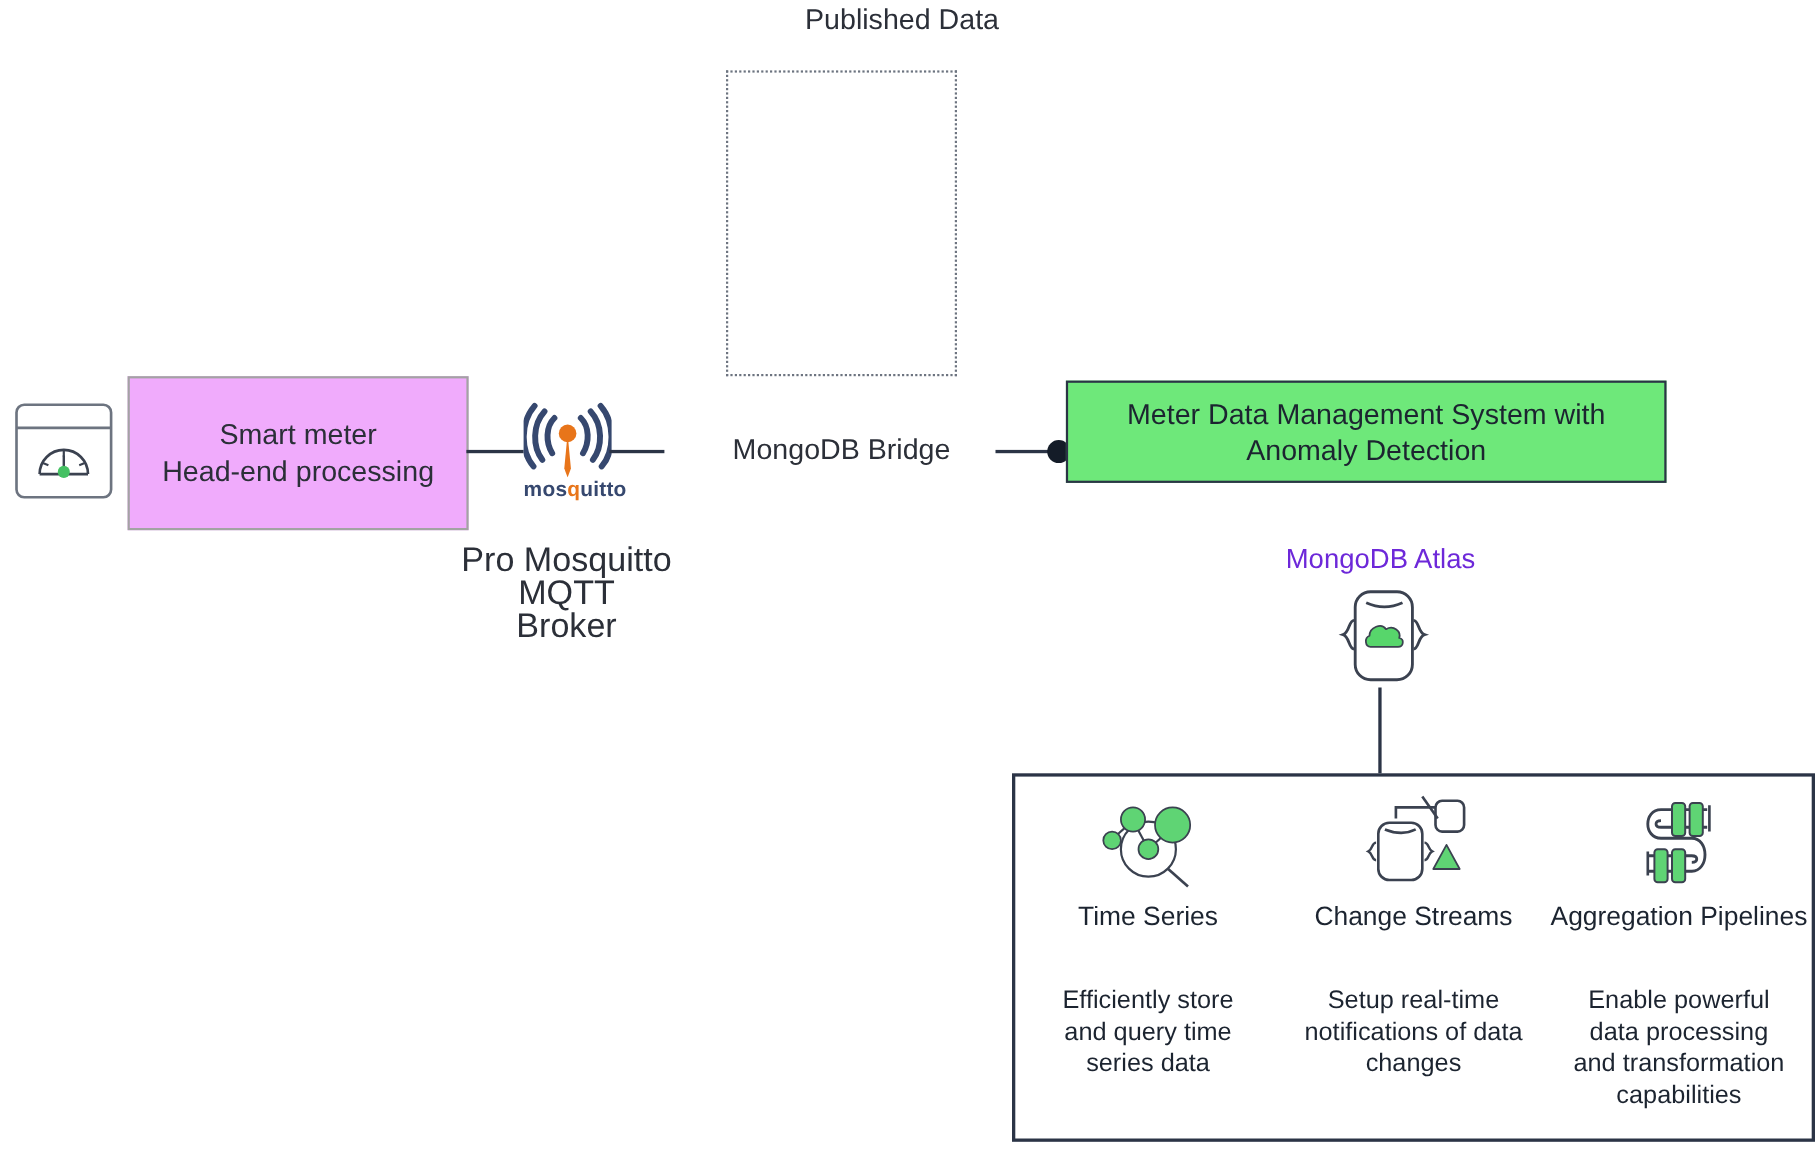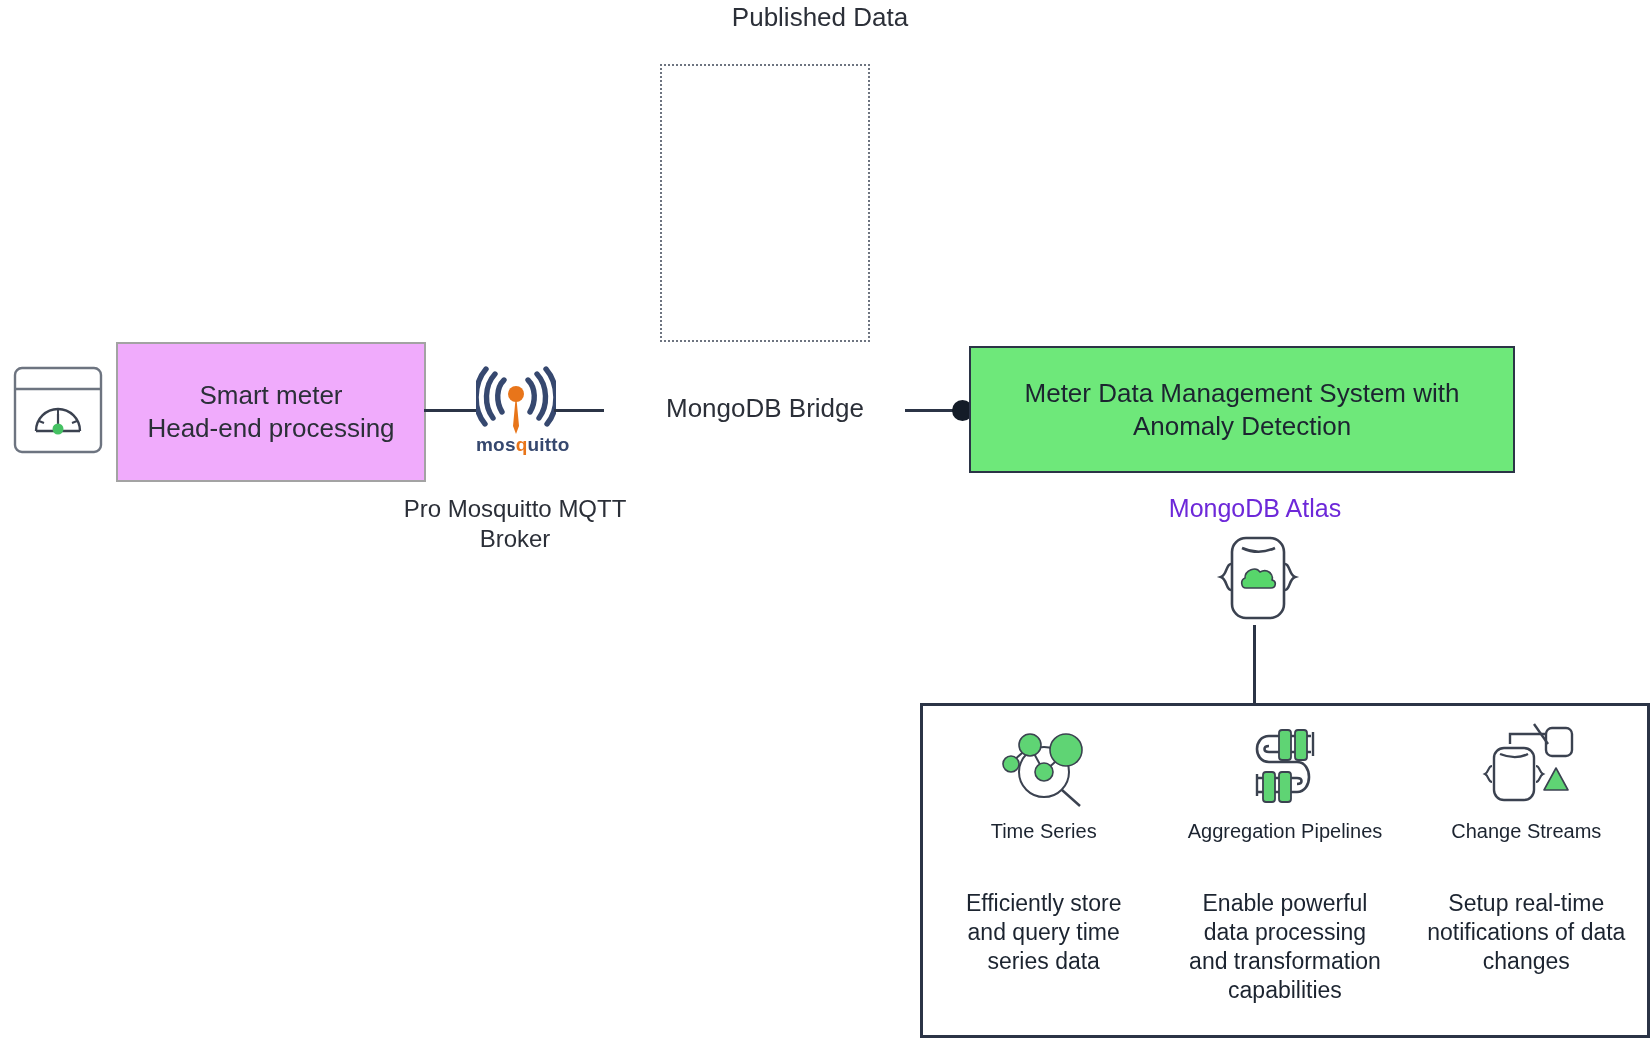--- a/index.html
+++ b/index.html
@@ -90,37 +90,37 @@
     font-size: 19px;
     font-weight: bold;
     letter-spacing: .2px;
     color: #36486f;
     margin-top: -4px;
   }
   #mosquitto-word .q { color: #e8751a; }
   #broker-label {
     left: 390px; top: 494px; width: 250px;
     text-align: center;
-    font-size: 24px;
+    font-size: 31px;
     line-height: 30px;
     color: #2b2f38;
   }
 
   
   #bridge-label {
     left: 620px; top: 393px; width: 290px;
     text-align: center;
     font-size: 26px;
     color: #2b2f38;
   }
 
   
   #mdms-box {
     left: 969px; top: 346px;
-    width: 546px; height: 127px;
+    width: 546px; height: 93px;
     background: #6ee87a;
     border: 2px solid #2b3446;
     box-sizing: border-box;
     display: flex;
     align-items: center;
     justify-content: center;
   }
   #mdms-box .label {
     font-size: 26px;
     line-height: 33px;
@@ -158,21 +158,21 @@
     align-items: center;
   }
   .feature .icon-wrap {
     height: 90px;
     margin-top: 14px;
     display: flex;
     align-items: center;
     justify-content: center;
   }
   .feature .feat-title {
-    font-size: 20px;
+    font-size: 24px;
     color: #1c2430;
     margin-top: 10px;
     text-align: center;
     white-space: nowrap;
   }
   .feature .feat-desc {
     font-size: 23px;
     line-height: 29px;
     color: #1c2430;
     margin-top: 46px;
@@ -278,48 +278,48 @@
             <circle cx="72" cy="28" r="16" fill="#5fd474" stroke="#3b4250" stroke-width="1.6"></circle>
           </svg>
         </div>
         <div class="feat-title">Time Series</div>
         <div class="feat-desc">Efficiently store and query time series data</div>
       </div>
 
       <div class="feature">
         <div class="icon-wrap">
           <svg width="100" height="86" viewBox="0 0 100 86">
+            <rect x="18" y="26" width="40" height="52" rx="10" ry="10" fill="#ffffff" stroke="#3b4250" stroke-width="2.4"></rect>
+            <path d="M24 32 C34 36 44 36 52 32" fill="none" stroke="#3b4250" stroke-width="2.4"></path>
+            <path d="M16 44 C12 44 13 50 9 52 C13 54 12 60 16 60" fill="none" stroke="#3b4250" stroke-width="2.2"></path>
+            <path d="M60 44 C64 44 63 50 67 52 C63 54 64 60 60 60" fill="none" stroke="#3b4250" stroke-width="2.2"></path>
+            <rect x="70" y="6" width="26" height="28" rx="6" ry="6" fill="#ffffff" stroke="#3b4250" stroke-width="2.4"></rect>
+            <polyline points="34,22 34,12 70,12" fill="none" stroke="#3b4250" stroke-width="2.4"></polyline>
+            <line x1="58" y1="2" x2="72" y2="22" stroke="#3b4250" stroke-width="2.4"></line>
+            <path d="M80 46 L92 68 L68 68 Z" fill="#5fd474" stroke="#3b4250" stroke-width="1.6" stroke-linejoin="round"></path>
+          </svg>
+        </div>
+        <div class="feat-title">Change Streams</div>
+        <div class="feat-desc">Setup real-time notifications of data changes</div>
+      </div>
+
+      <div class="feature">
+        <div class="icon-wrap">
+          <svg width="100" height="86" viewBox="0 0 100 86">
             <path d="M76 14 L34 14 C18 14 18 40 34 40 L62 40 C78 40 78 70 62 70 L22 70" fill="none" stroke="#3b4250" stroke-width="2.6"></path>
             <path d="M76 30 L34 30 C28 30 28 24 34 24" fill="none" stroke="#3b4250" stroke-width="2.6"></path>
             <path d="M22 56 L62 56 C68 56 68 62 62 62" fill="none" stroke="#3b4250" stroke-width="2.6"></path>
             <line x1="78" y1="10" x2="78" y2="34" stroke="#3b4250" stroke-width="2.4"></line>
             <line x1="22" y1="52" x2="22" y2="74" stroke="#3b4250" stroke-width="2.4"></line>
             <rect x="44" y="8" width="12" height="30" rx="3" fill="#5fd474" stroke="#3b4250" stroke-width="1.8"></rect>
             <rect x="60" y="8" width="12" height="30" rx="3" fill="#5fd474" stroke="#3b4250" stroke-width="1.8"></rect>
             <rect x="28" y="50" width="12" height="30" rx="3" fill="#5fd474" stroke="#3b4250" stroke-width="1.8"></rect>
             <rect x="44" y="50" width="12" height="30" rx="3" fill="#5fd474" stroke="#3b4250" stroke-width="1.8"></rect>
           </svg>
         </div>
         <div class="feat-title">Aggregation Pipelines</div>
         <div class="feat-desc">Enable powerful data processing and transformation capabilities</div>
       </div>
 
-      <div class="feature">
-        <div class="icon-wrap">
-          <svg width="100" height="86" viewBox="0 0 100 86">
-            <rect x="18" y="26" width="40" height="52" rx="10" ry="10" fill="#ffffff" stroke="#3b4250" stroke-width="2.4"></rect>
-            <path d="M24 32 C34 36 44 36 52 32" fill="none" stroke="#3b4250" stroke-width="2.4"></path>
-            <path d="M16 44 C12 44 13 50 9 52 C13 54 12 60 16 60" fill="none" stroke="#3b4250" stroke-width="2.2"></path>
-            <path d="M60 44 C64 44 63 50 67 52 C63 54 64 60 60 60" fill="none" stroke="#3b4250" stroke-width="2.2"></path>
-            <rect x="70" y="6" width="26" height="28" rx="6" ry="6" fill="#ffffff" stroke="#3b4250" stroke-width="2.4"></rect>
-            <polyline points="34,22 34,12 70,12" fill="none" stroke="#3b4250" stroke-width="2.4"></polyline>
-            <line x1="58" y1="2" x2="72" y2="22" stroke="#3b4250" stroke-width="2.4"></line>
-            <path d="M80 46 L92 68 L68 68 Z" fill="#5fd474" stroke="#3b4250" stroke-width="1.6" stroke-linejoin="round"></path>
-          </svg>
-        </div>
-        <div class="feat-title">Change Streams</div>
-        <div class="feat-desc">Setup real-time notifications of data changes</div>
-      </div>
-
     </div>
   </div>
 
 </div>
 
 </body></html>

